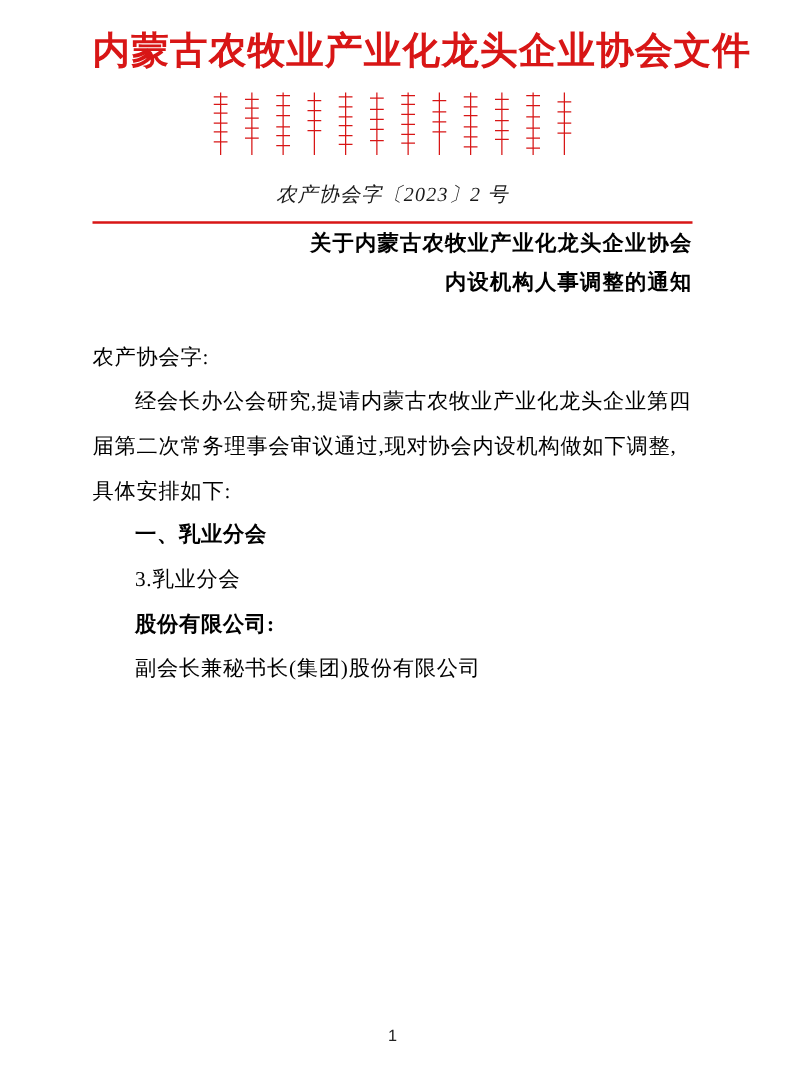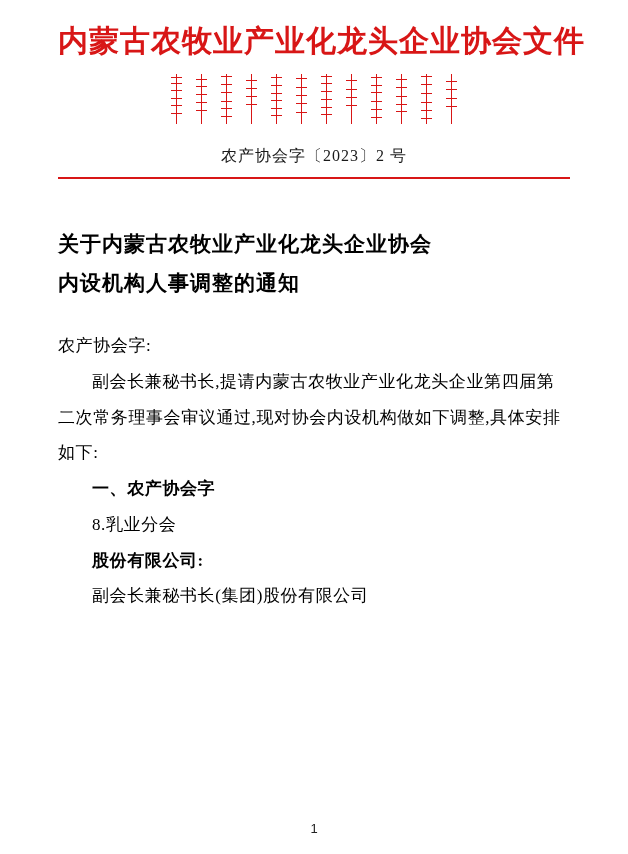--- a/index.html
+++ b/index.html
@@ -12,21 +12,21 @@
     background: #ffffff;
     font-family: "Liberation Serif", "DejaVu Serif", serif;
     color: #000000;
     overflow: hidden;
   }
   .page {
     position: relative;
     width: 628px;
     height: 854px;
     box-sizing: border-box;
-    padding: 0 58px;
+    padding: 0 74px;
   }
   .letterhead {
     text-align: center;
     padding-top: 22px;
   }
   .letterhead-title {
     color: #d81616;
     font-weight: bold;
     font-size: 30px;
     letter-spacing: 1px;
@@ -64,32 +64,32 @@
     display: block;
   }
   .doc-number-wrap {
     margin-top: 20px;
     text-align: center;
   }
   .doc-number {
     font-size: 16px;
     letter-spacing: 1px;
     color: #1a1a1a;
+    font-style: italic;
   }
   .red-rule {
     margin: 10px 0 0 0;
     height: 2.2px;
     background: #d81616;
     width: 100%;
   }
   .doc-title {
-    margin-top: 46px;
-    text-align: left;
+    text-align: right;
     font-weight: bold;
-    font-size: 21px;
+    font-size: 17px;
     line-height: 1.85;
     letter-spacing: 1px;
   }
   .body-text {
     margin-top: 26px;
     font-size: 17px;
     line-height: 2.1;
     letter-spacing: 0.6px;
   }
   .p {
@@ -231,22 +231,22 @@
 
   <div class="red-rule"></div>
 
   <div class="doc-title">
     <div>关于内蒙古农牧业产业化龙头企业协会</div>
     <div>内设机构人事调整的通知</div>
   </div>
 
   <div class="body-text">
     <p class="p">农产协会字:</p>
-    <p class="p indent">副会长兼秘书长,提请内蒙古农牧业产业化龙头企业第四届第二次常务理事会审议通过,现对协会内设机构做如下调整,具体安排如下:</p>
-    <p class="p indent bold">一、农产协会字</p>
-    <p class="p sub-indent">8.乳业分会</p>
+    <p class="p indent">经会长办公会研究,提请内蒙古农牧业产业化龙头企业第四届第二次常务理事会审议通过,现对协会内设机构做如下调整,具体安排如下:</p>
+    <p class="p indent bold">一、乳业分会</p>
+    <p class="p sub-indent">3.乳业分会</p>
     <p class="p sub-indent bold">股份有限公司:</p>
     <p class="p sub-indent">副会长兼秘书长(集团)股份有限公司</p>
   </div>
 
   <div class="page-number">1</div>
 
 </div>
 
 </body></html>

